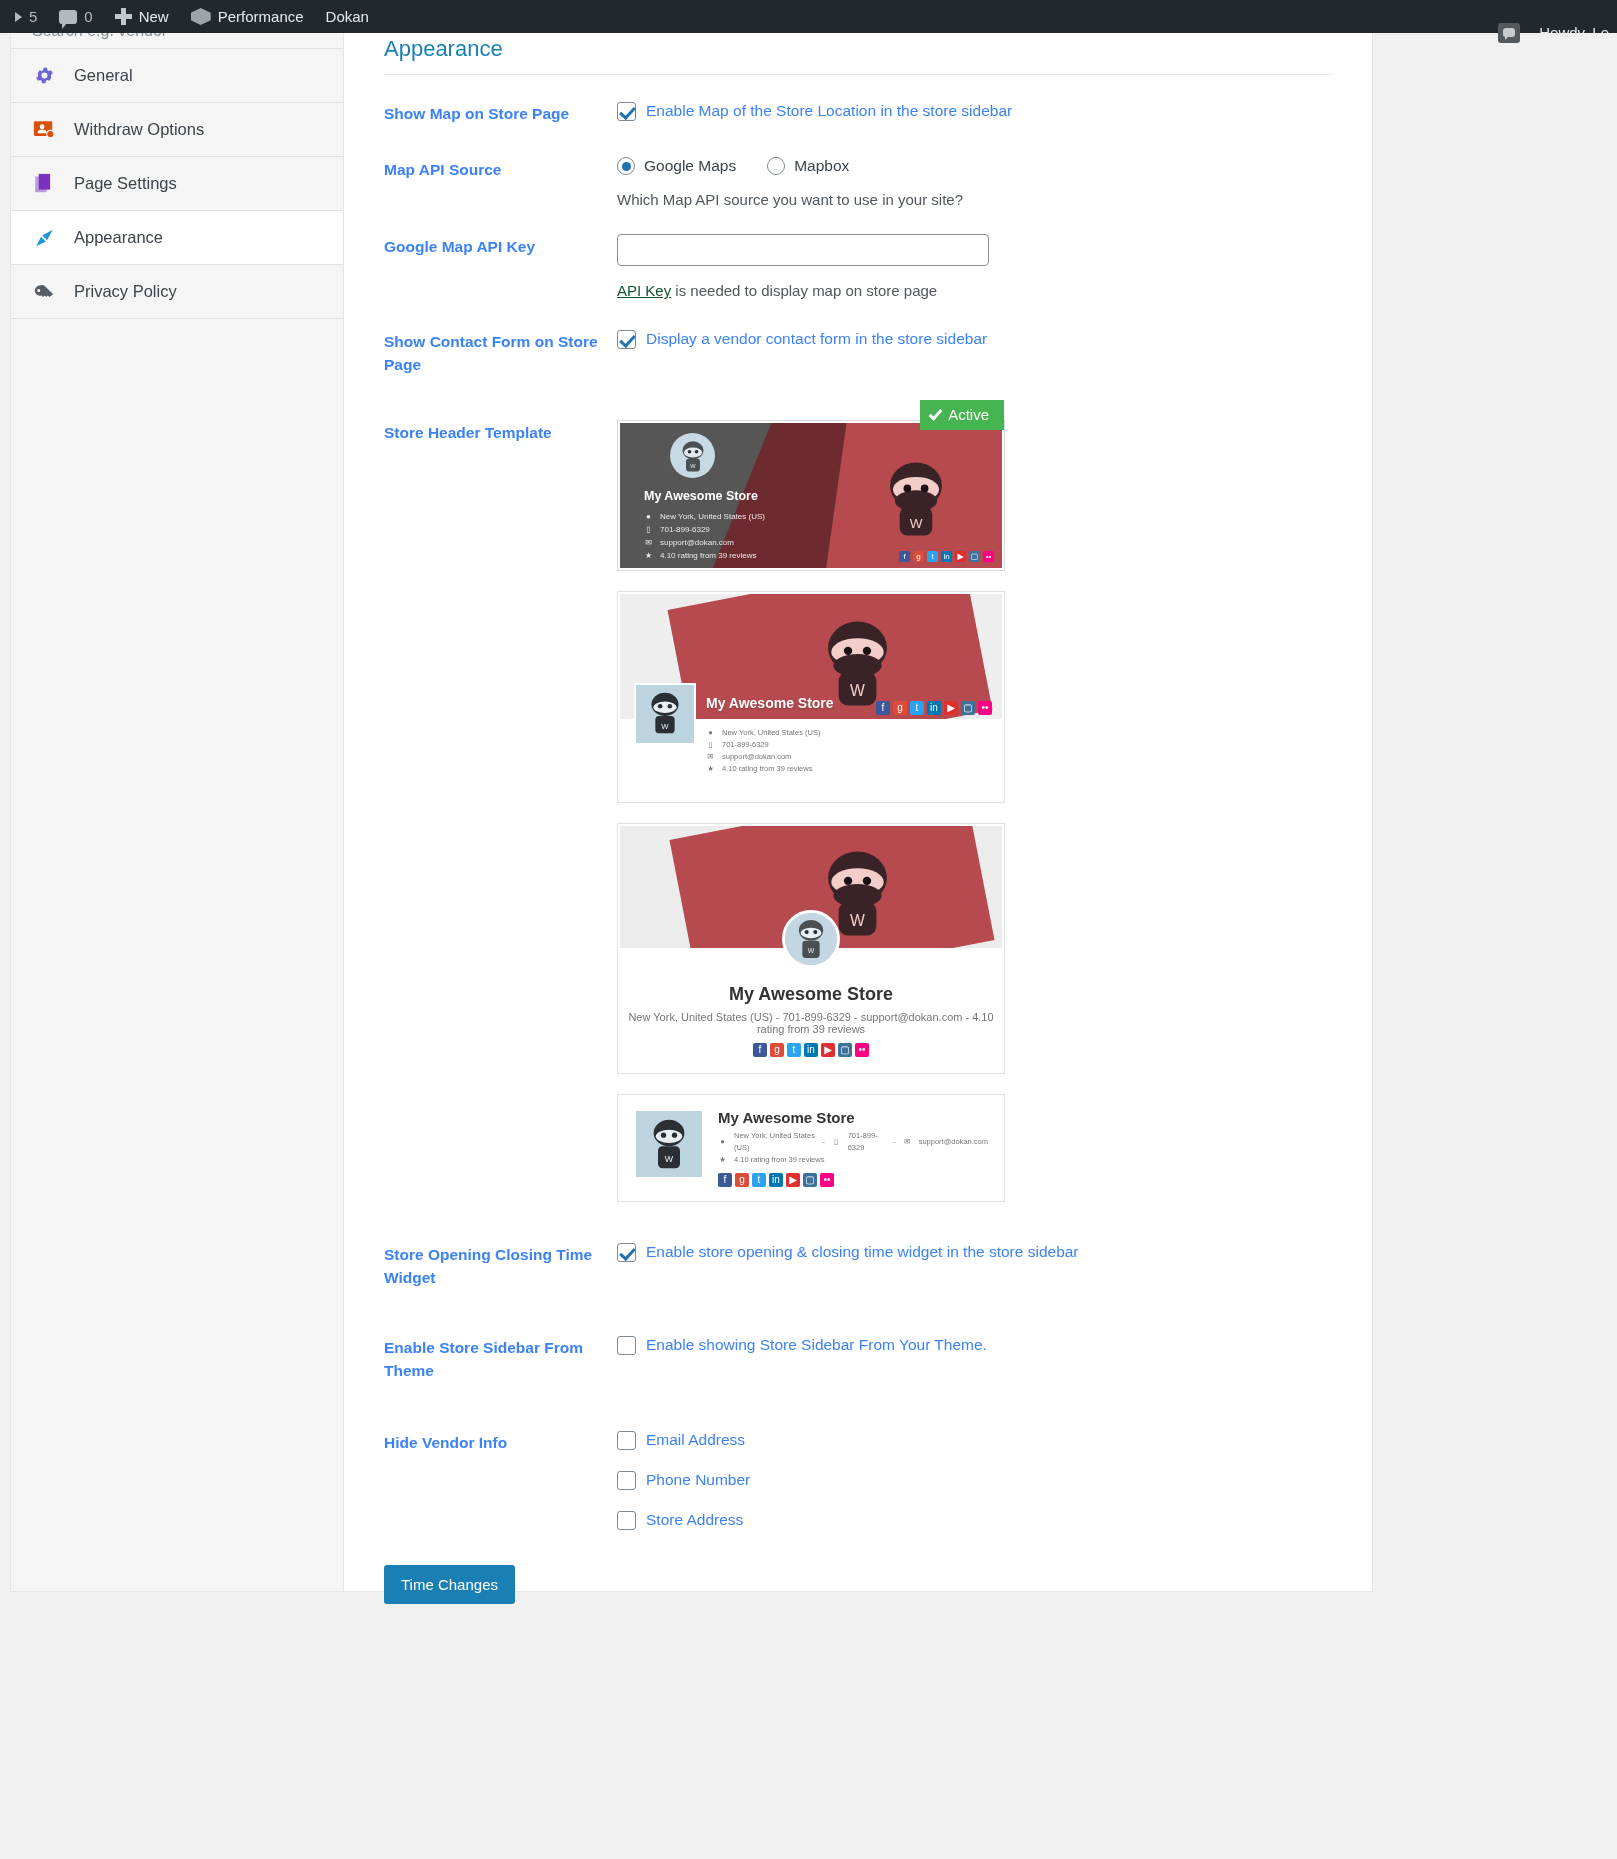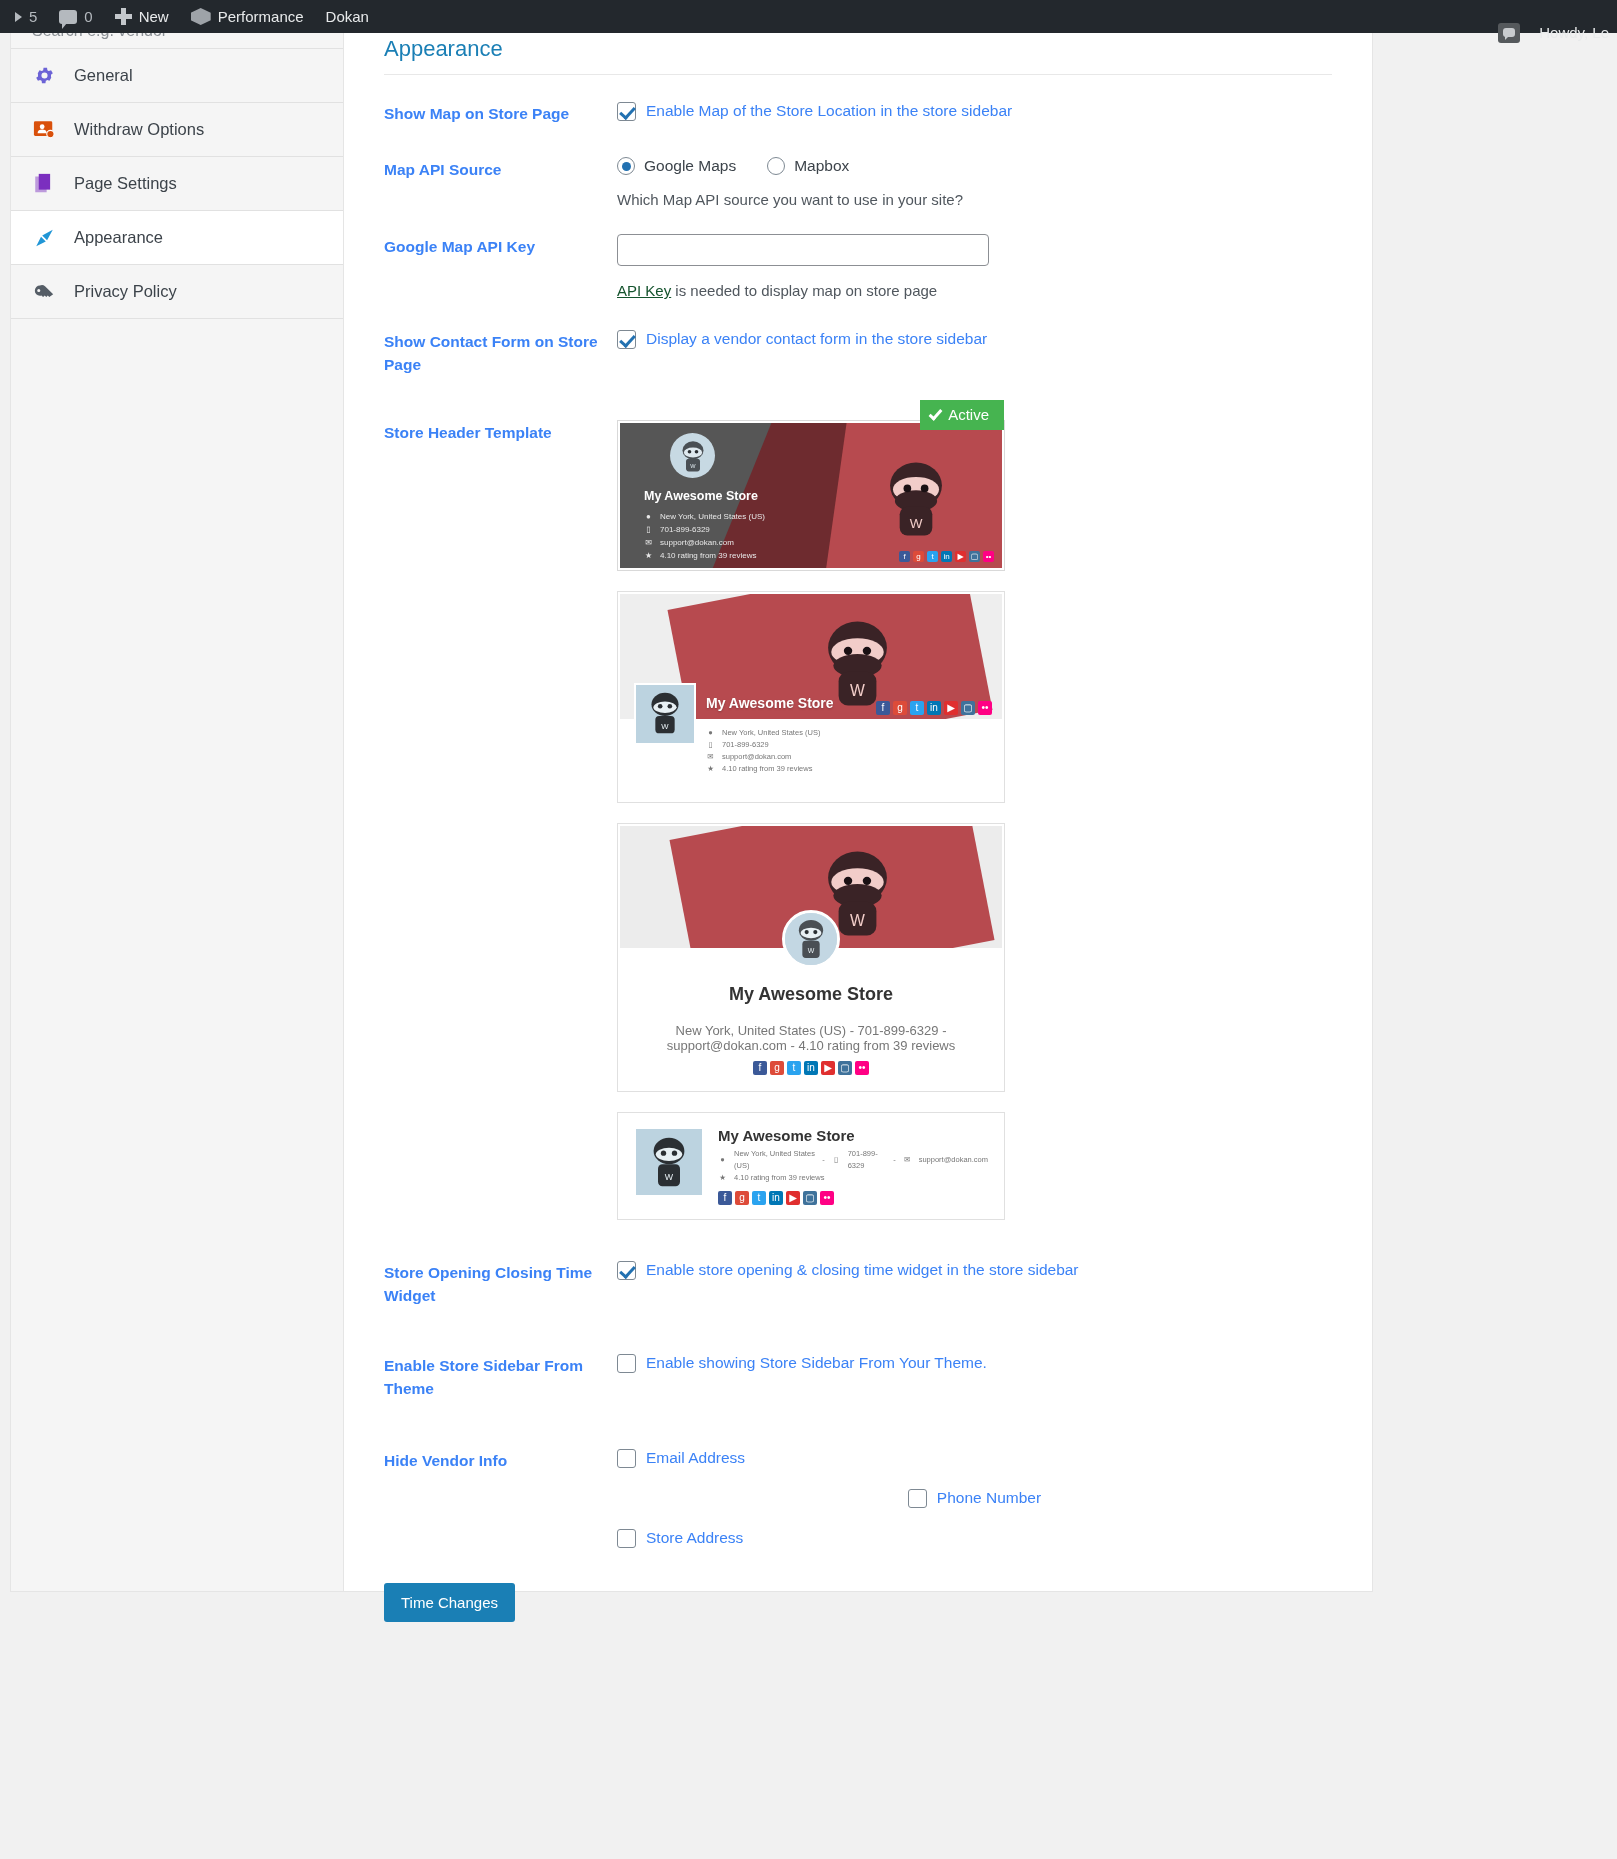--- a/index.html
+++ b/index.html
@@ -229,21 +229,21 @@
 
   
   .t3 { position:relative; background:#fff; }
   .t3 .banner { height:122px; position:relative; overflow:hidden; background:#ececec; }
   .t3 .banner .rd { position:absolute; left:62px; top:-16px; width:300px; height:160px;
                     background:#b74a4f; transform: rotate(-11deg); }
   .t3 .mini-avatar { position:absolute; left:50%; transform:translateX(-50%);
                      top:86px; width:58px; height:58px; border:3px solid #fff; z-index:4;}
   .t3 .body { text-align:center; padding:36px 0 14px 0; }
   .t3 .nm { font-size:18px; font-weight:700; color:#333; }
-  .t3 .meta { font-size:13px; color:#777; margin-top:18px; }
+  .t3 .meta { font-size:11px; color:#777; margin-top:6px; }
   .t3 .soc { justify-content:center; margin-top:8px; }
 
   
   .t4 { position:relative; background:#fff; padding:14px 16px; display:flex; gap:14px; }
   .t4 .sq-avatar { width:70px; height:70px; }
   .t4 .nm { font-size:15px; font-weight:700; color:#333; }
   .t4 .meta { font-size:7.5px; color:#777; margin-top:4px; }
   .t4 .soc { margin-top:7px; }
 
   .save-btn {
@@ -634,21 +634,21 @@
         </div>
       </div>
 
       <div class="frow" style="margin-bottom:34px;">
         <div class="flabel">Hide Vendor Info</div>
         <div class="fctrl">
           <div class="cbrow" style="margin-bottom:19px;">
             <span class="cbox"></span>
             <span class="cblabel">Email Address</span>
           </div>
-          <div class="cbrow" style="margin-bottom:19px;justify-content:center;">
+          <div class="cbrow" style="margin-bottom:19px;">
             <span class="cbox"></span>
             <span class="cblabel">Phone Number</span>
           </div>
           <div class="cbrow">
             <span class="cbox"></span>
             <span class="cblabel">Store Address</span>
           </div>
         </div>
       </div>
 

